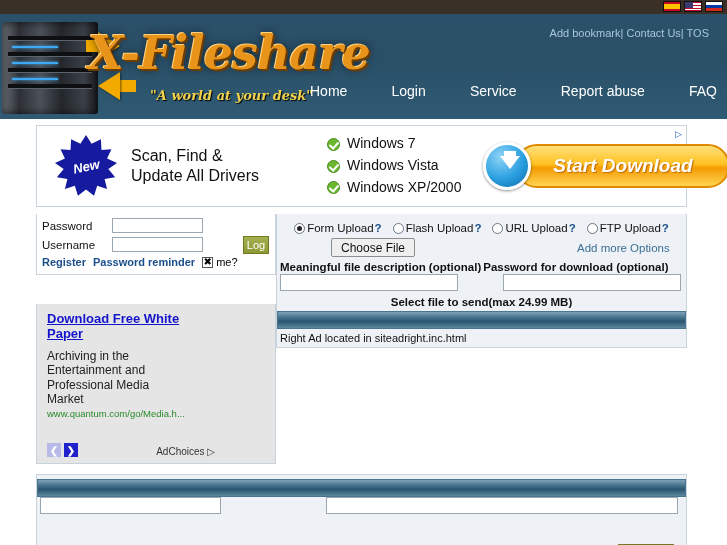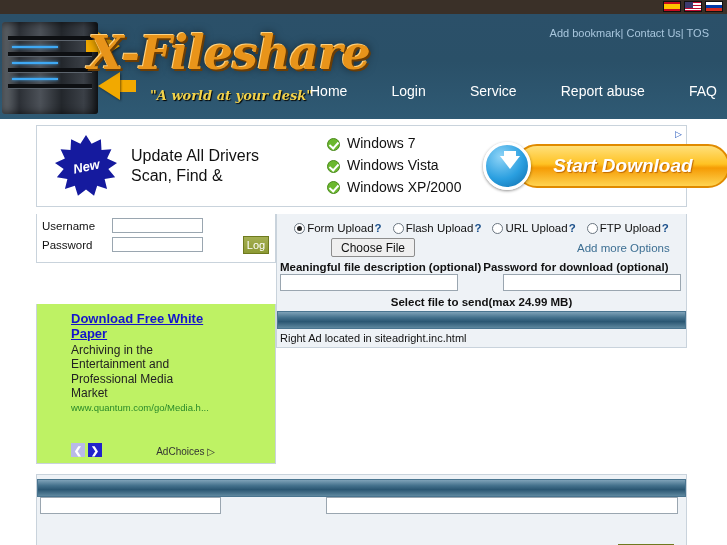--- a/index.html
+++ b/index.html
@@ -203,28 +203,28 @@
   .llinks a { color:#1a4f8a; font-weight:bold; text-decoration:none; margin-right:7px; }
   .chk {
     width:11px; height:11px; border:1px solid #555; background:#fff;
     display:inline-flex; align-items:center; justify-content:center;
     font-size:10px; line-height:10px; color:#000; margin-right:3px;
   }
 
   
   .sideadbox {
     position:absolute; left:0; top:185px; width:240px; height:160px;
-    background:#bef264; border:1px solid #c9d3dc; border-top:none;padding-left:24px;
+    background:#e5e5e5; border:1px solid #c9d3dc; border-top:none;
   }
   .sidead-body { padding:8px 6px 4px 10px; position:relative; height:100%; }
   .sidead-title {
     color:#1414cc; font-size:13px; font-weight:bold; text-decoration:underline;
     line-height:1.15; cursor:pointer; width:150px;
   }
-  .sidead-desc { font-size:12px; color:#222; line-height:1.2; margin-top:1px; width:120px; }
+  .sidead-desc { font-size:12px; color:#222; line-height:1.2; margin-top:7px; width:120px; }
   .sidead-url { font-size:9.5px; color:#2a8a2a; margin-top:2px; }
   .sidead-nav { position:absolute; left:10px; bottom:6px; display:flex; gap:3px; }
   .navbtn {
     width:14px; height:14px; display:flex; align-items:center; justify-content:center;
     font-size:10px; font-weight:bold; color:#fff; cursor:pointer;
   }
   .navbtn.prev { background:#b9b9e8; color:#ffffff; }
   .navbtn.next { background:#2222cc; }
   .adchoices { position:absolute; right:60px; bottom:6px; font-size:10px; color:#333; }
 
@@ -341,22 +341,22 @@
 </div>
 
 <div class="content">
 
   <div class="bannerad">
     <span class="ad-arrow">▷</span>
     <div class="ad-badge">
       <span>New</span>
     </div>
     <div class="ad-title">
+      <div>Scan, Find &amp;</div>
       <div>Update All Drivers</div>
-      <div>Scan, Find &amp;</div>
     </div>
     <ul class="ad-list">
       <li>
         <span class="ad-check"></span>
         <span>Windows 7</span>
       </li>
       <li>
         <span class="ad-check"></span>
         <span>Windows Vista</span>
       </li>
@@ -369,28 +369,34 @@
     <div class="dl-btn">Start Download</div>
   </div>
 
   <div class="panel-head" style="position:absolute;left:0;top:95px;width:240px;">
     <span>Log me in</span>
     <span class="dot">✵</span>
   </div>
   <div class="loginbox">
     <div class="body">
       <div class="lrow">
+        <label>Password</label>
+        <input type="password" value="" style="">
+      </div>
+      <div class="lrow">
         <label>Username</label>
         <input type="text" value="" style="">
       </div>
-      <div class="lrow">
-        <label>Password</label>
-        <input type="password" value="" style="">
-      </div>
       <div class="logbtn">Log</div>
+      <div class="llinks">
+        <a>Register</a>
+        <a>Password reminder</a>
+        <span class="chk">✖</span>
+        <span>me?</span>
+      </div>
     </div>
   </div>
 
   <div class="panel-head" style="position:absolute;left:0;top:185px;width:240px;">
     <span class="dot">✵</span>
   </div>
   <div class="sideadbox">
     <div class="sidead-body">
       <div class="sidead-title">Download Free White Paper</div>
       <div class="sidead-desc">Archiving in the Entertainment and Professional Media Market</div>

